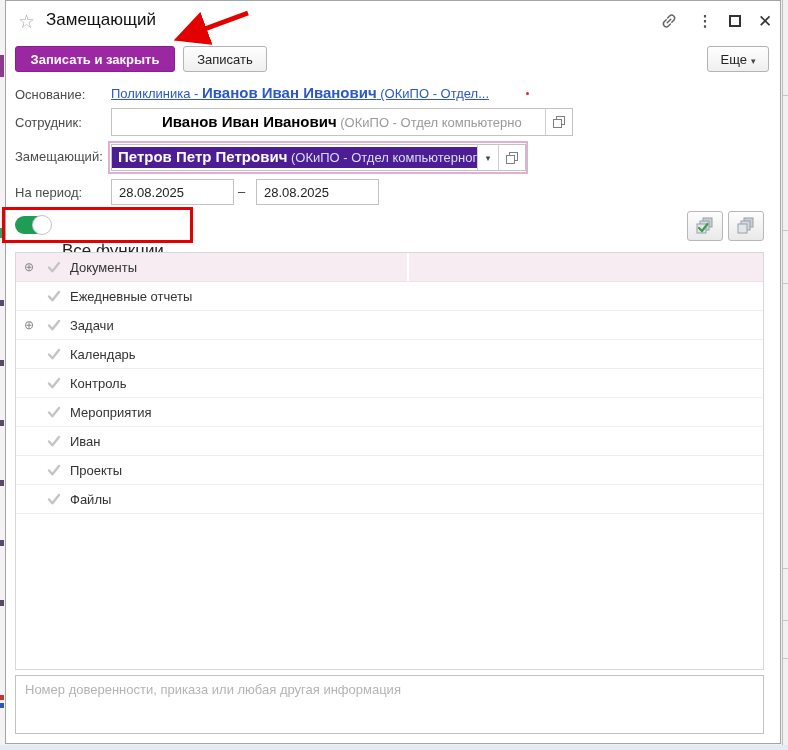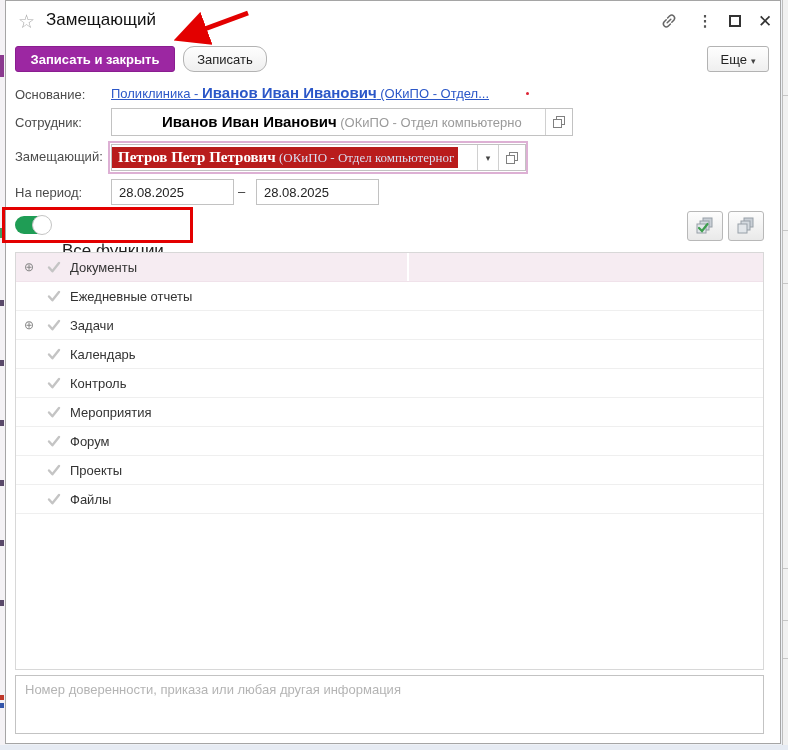--- a/index.html
+++ b/index.html
@@ -22,42 +22,42 @@
   .tb-ico { position:absolute; top:9px; width:22px; height:22px; display:flex; align-items:center; justify-content:center; cursor:pointer; }
   .ico-link { left:652px; }
   .ico-dots { left:688px; font-size:15px; color:#555; letter-spacing:0; font-weight:bold; }
   .ico-max { left:718px; }
   .ico-max .box { width:12px; height:12px; border:2px solid #333; }
   .ico-close { left:748px; font-size:17px; color:#333; }
 
   
   .btn { position:absolute; height:26px; border:1px solid #b3b3b3; border-radius:3px; background:linear-gradient(#fefefe,#efefef); font-size:13px; color:#222; font-family:"Liberation Sans",sans-serif; cursor:pointer; }
   .btn-primary { left:9px; top:45px; width:160px; background:#9c27a2; border-color:#8a1d90; color:#fff; font-weight:bold; }
-  .btn-save { left:177px; top:45px; width:84px;border-radius:11px; }
+  .btn-save { left:177px; top:45px; width:84px; }
   .btn-more { left:701px; top:45px; width:62px; }
   .btn-more .caret { font-size:9px; color:#444; margin-left:4px; }
 
   
   .flabel { position:absolute; left:9px; font-size:13px; color:#4b4b4b; }
   .oslink { position:absolute; left:105px; top:83px; color:#2b57c8; text-decoration:underline; cursor:pointer; white-space:nowrap; }
   .oslink .lp { font-size:13px; }
   .oslink .ln { font-size:15px; font-weight:bold; }
   .oslink .ls { font-size:13px; }
   .req-dot { position:absolute; left:520px; top:91px; width:3px; height:3px; background:#d23; border-radius:50%; }
 
   .field { position:absolute; background:#fff; border:1px solid #c2c2c2; display:flex; align-items:center; }
   .f-sotr { left:105px; top:107px; width:462px; height:28px;padding-left:44px; }
   .f-text { flex:1; padding:0 6px; white-space:nowrap; overflow:hidden; }
   .f-name { font-size:15px; font-weight:bold; color:#000; }
   .f-org { font-size:13px; color:#9a9a9a; }
   .f-btn { width:27px; height:100%; border-left:1px solid #d0d0d0; display:flex; align-items:center; justify-content:center; cursor:pointer; background:#fff; }
 
   .f-zam-outer { position:absolute; left:102px; top:140px; width:420px; height:33px; border:2px solid #ddb0d4; background:#fff; display:flex; align-items:center; }
   .f-zam-inner { flex:1; height:27px; margin-left:1px; border:1px solid #c2c2c2; border-right:none; display:flex; align-items:center; overflow:hidden; }
-  .sel-text { background:#b91c1c; padding:1px 4px 2px 6px; white-space:nowrap; overflow:hidden;font-family:Liberation Serif, serif; }
+  .sel-text { background:#4c1d95; padding:1px 4px 2px 6px; white-space:nowrap; overflow:hidden; }
   .sel-name { font-size:15px; font-weight:bold; color:#fff; }
   .sel-org { font-size:13px; color:#d9dff2; }
   .f-zam-inner .drop { width:22px; height:27px; border-left:1px solid #d0d0d0; border-right:1px solid #d0d0d0; display:flex; align-items:center; justify-content:center; font-size:9px; color:#444; cursor:pointer; background:#fff; }
   .f-zam-inner2 { height:27px; width:27px; border:1px solid #c2c2c2; border-left:none; display:flex; align-items:center; justify-content:center; cursor:pointer; background:#fff; }
 
   .date-input { position:absolute; top:178px; height:26px; width:123px; border:1px solid #c2c2c2; font-size:13px; color:#222; padding:0 7px; font-family:"Liberation Sans",sans-serif; }
   .d1 { left:105px; } .d2 { left:250px; }
   .dash { position:absolute; left:232px; top:183px; font-size:13px; color:#333; }
 
   
@@ -247,21 +247,21 @@
         </span>
         <span class="lbl">Мероприятия</span>
       </div>
         <div class="trow">
         <span class="exp"></span>
         <span class="chk">
           <svg width="16" height="16" viewBox="0 0 16 16">
               <path d="M3 8.5 l3.4 3.8 L13 4" stroke="#c4c4c4" stroke-width="2.4" fill="none" stroke-linecap="round" stroke-linejoin="round"></path>
             </svg>
         </span>
-        <span class="lbl">Форум</span>
+        <span class="lbl">Иван</span>
       </div>
         <div class="trow">
         <span class="exp"></span>
         <span class="chk">
           <svg width="16" height="16" viewBox="0 0 16 16">
               <path d="M3 8.5 l3.4 3.8 L13 4" stroke="#c4c4c4" stroke-width="2.4" fill="none" stroke-linecap="round" stroke-linejoin="round"></path>
             </svg>
         </span>
         <span class="lbl">Проекты</span>
       </div>

